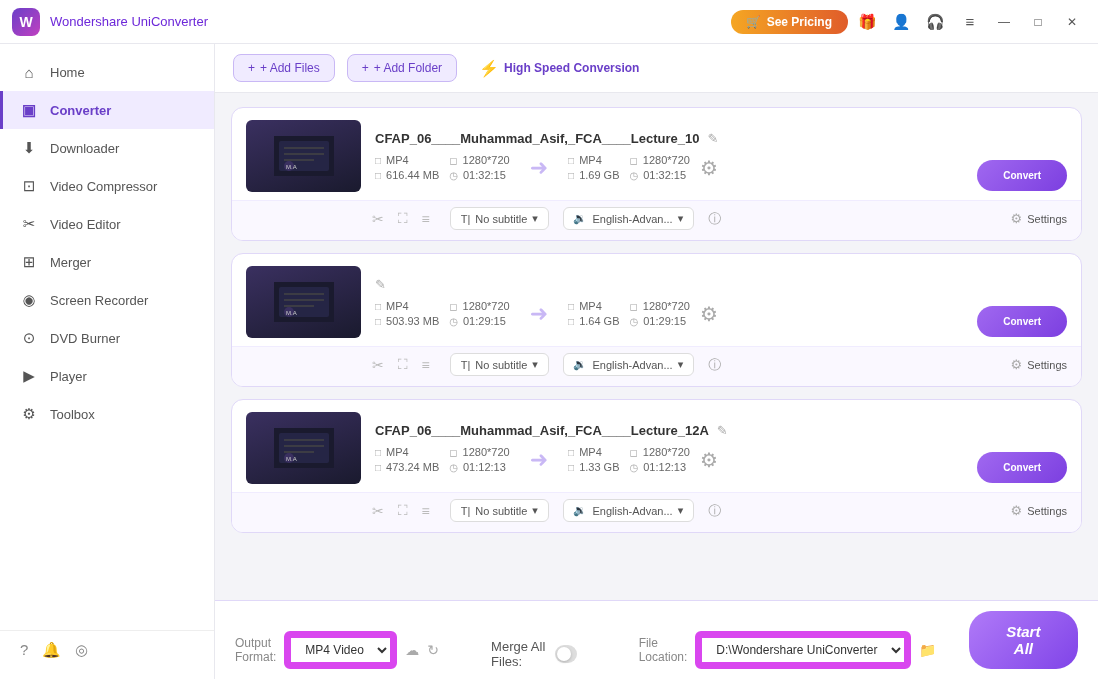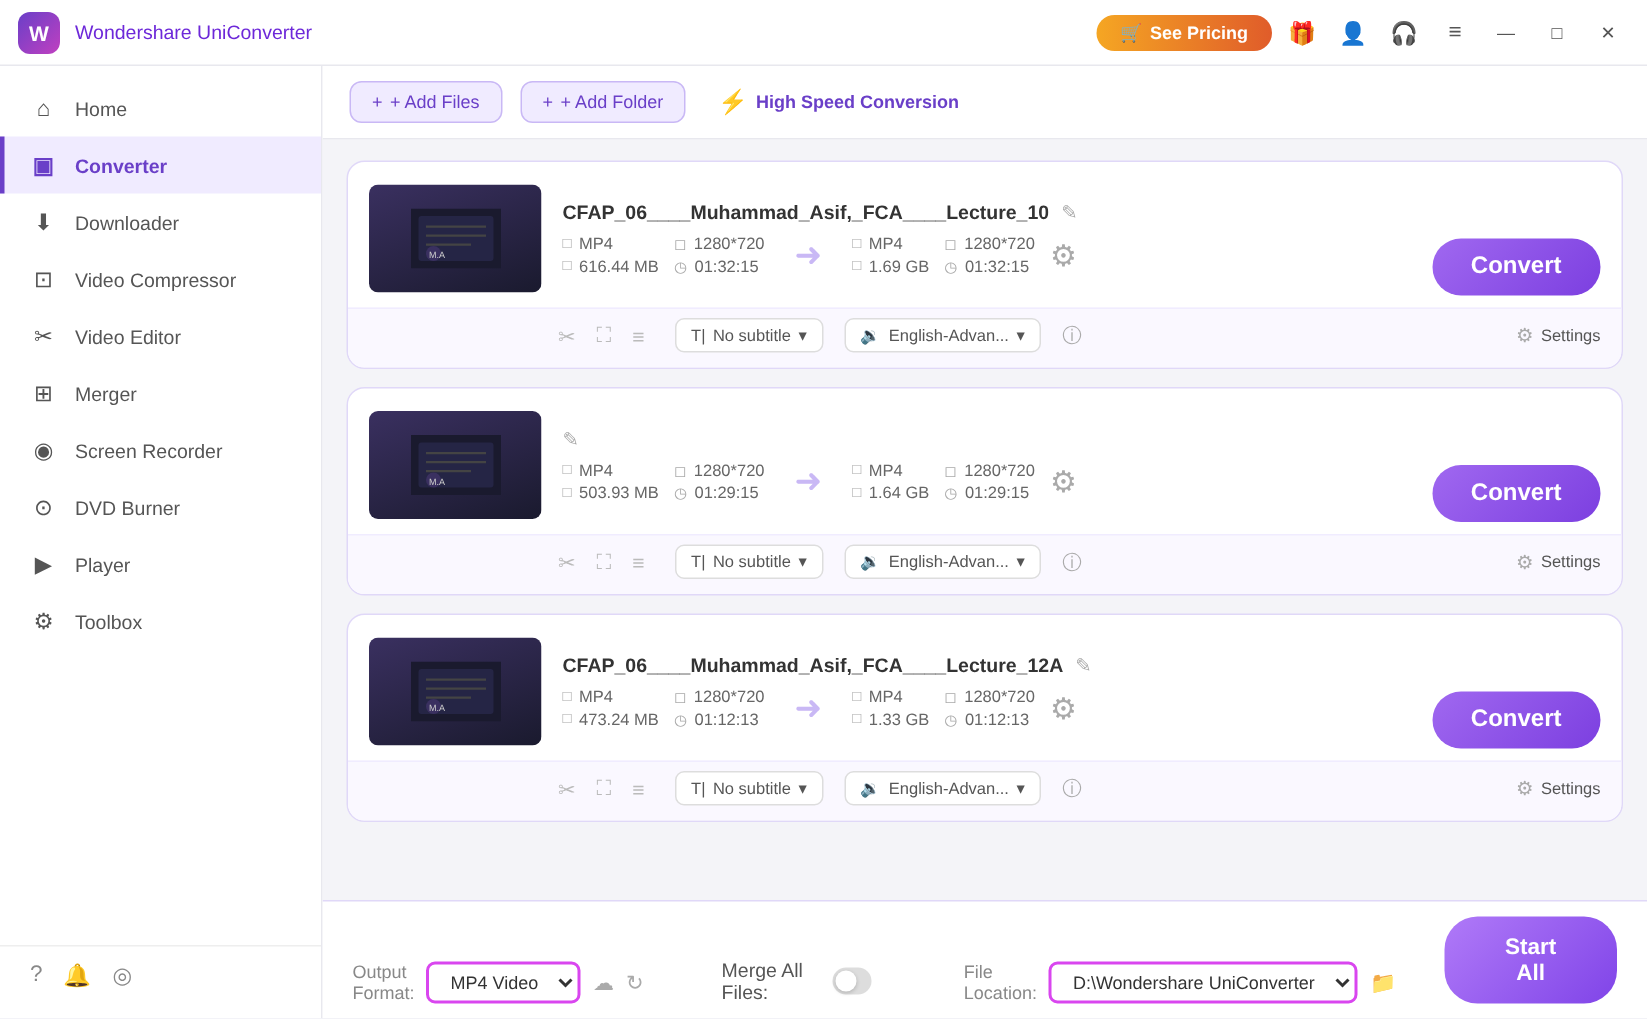--- a/index.html
+++ b/index.html
@@ -210,21 +210,21 @@
       font-size: 11px; color: #666;
     }
     .spec-icon { font-size: 10px; color: #aaa; }
     .arrow-block {
       display: flex; align-items: center; padding: 0 10px;
     }
     .arrow-icon { color: #c9b8f5; font-size: 22px; }
     .convert-btn {
       background: linear-gradient(135deg, #a068f0, #7c3fe0);
       color: white; border: none; border-radius: 22px;
-      padding: 10px 26px; font-size: 16px; font-weight: 600;
+      padding: 10px 26px; font-size: 10px; font-weight: 600;
       cursor: pointer; white-space: nowrap; margin-left: 8px; margin-top: 39px;
     }
     .settings-gear {
       color: #aaa; font-size: 20px; cursor: pointer;
       margin-right: 8px;
     }
     .file-card-bottom {
       display: flex; align-items: center;
       padding: 6px 14px 10px 140px;
       gap: 14px;
@@ -258,21 +258,21 @@
       align-items: flex-end;
       gap: 32px;
       flex-shrink: 0;
     }
     .bottom-field {
       display: flex; align-items: center; gap: 8px;
       font-size: 12px; color: #555;
     }
     .bottom-field label { color: #888; font-size: 12px; }
     .bottom-select {
-      border: 2px solid #d946ef; border-radius: 6px;
+      border: 7px solid #d946ef; border-radius: 6px;
       padding: 4px 10px; font-size: 12px; color: #333;
       background: #fff; cursor: pointer;
     }
     .bottom-icon { color: #aaa; font-size: 14px; cursor: pointer; }
     .merge-group {
       display: flex; align-items: center; gap: 8px;
       font-size: 13px; color: #555; margin-left: 20px;
     }
     .toggle {
       width: 34px; height: 18px;
@@ -284,20 +284,21 @@
       background: #fff; border-radius: 50%;
       position: absolute; top: 2px; left: 2px;
       box-shadow: 0 1px 3px rgba(0,0,0,0.2);
     }
     .start-all-btn {
       margin-left: auto;
       background: linear-gradient(135deg, #b07af8, #8044e8);
       color: white; border: none; border-radius: 22px;
       padding: 12px 36px; font-size: 15px; font-weight: 700;
       cursor: pointer;
+      font-style: italic;
     }
 
     
     .file-list::-webkit-scrollbar { width: 5px; }
     .file-list::-webkit-scrollbar-track { background: #f0f0f5; }
     .file-list::-webkit-scrollbar-thumb { background: #c9b8f5; border-radius: 3px; }
 
     
     .sidebar-item.active { border-left: 3px solid #6a3fc8; padding-left: 17px; }
   </style>

